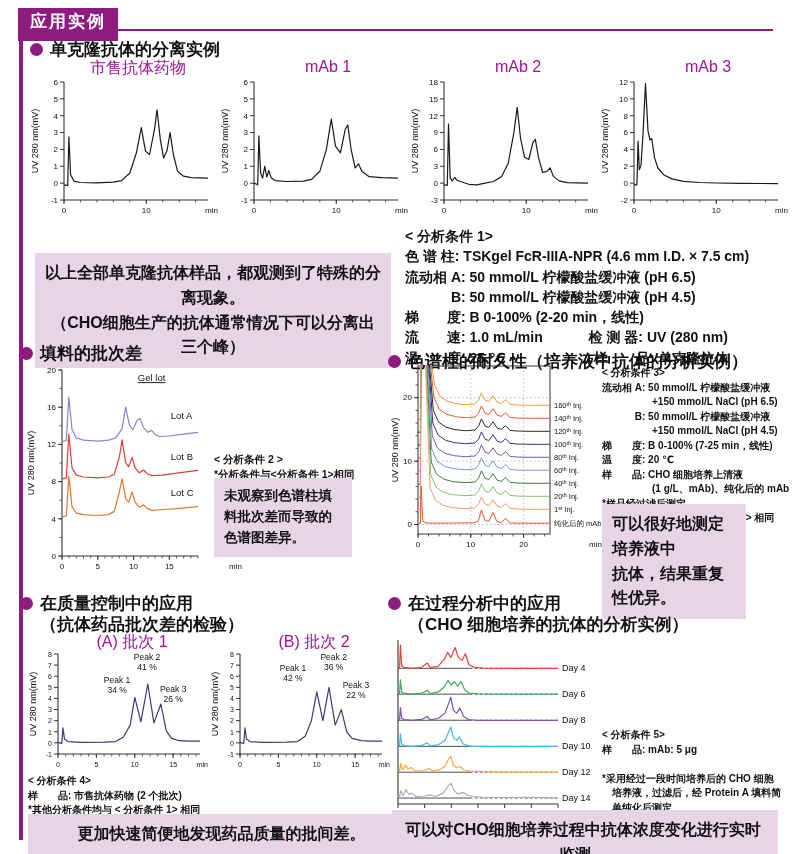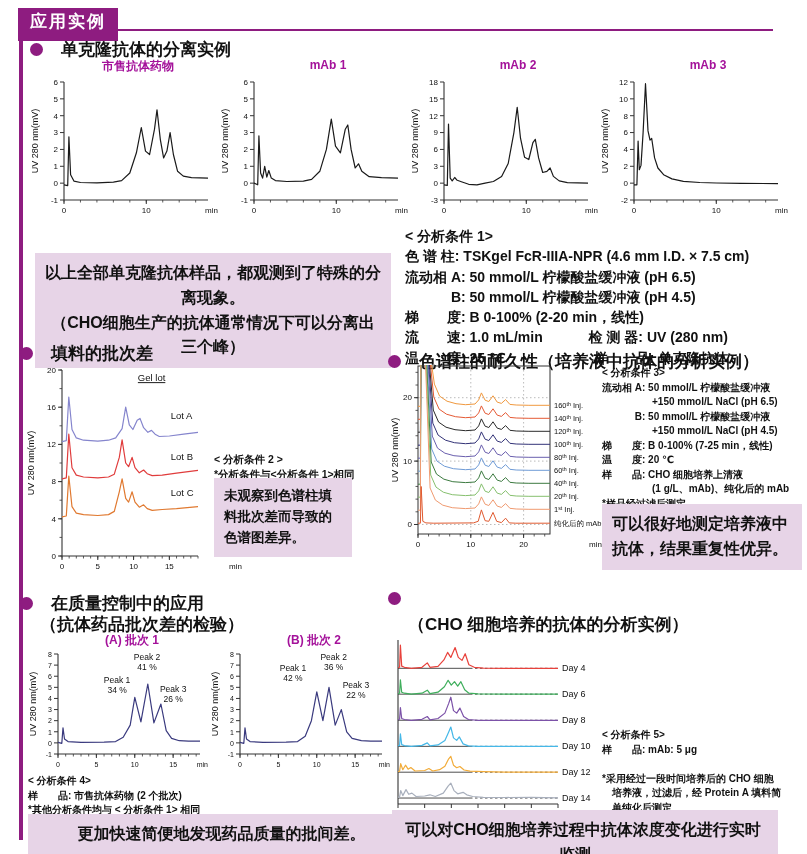--- a/index.html
+++ b/index.html
@@ -2,42 +2,42 @@
 <html style="--accent: #8E1C80; --chart-title: #A4119A; --note-bg: #E7D4E7;"><head>
 <meta charset="utf-8">
 <style>
   html,body{margin:0;padding:0;background:#fff;}
   .page{position:relative;width:807px;height:854px;background:#fff;overflow:hidden;
         font-family:"Liberation Sans","DejaVu Sans",sans-serif;color:#111;}
   .header-tab{position:absolute;left:18px;top:8px;background:var(--accent);color:#fff;
         font-weight:bold;font-size:17px;padding:2px 12px 8px;letter-spacing:2px;z-index:2;}
   .header-rule{position:absolute;left:18px;top:29px;width:755px;height:2px;background:var(--accent);}
   .left-rule{position:absolute;left:19px;top:32px;width:4px;height:808px;background:var(--accent);}
-  .sec-h{position:absolute;font-size:17px;font-weight:bold;margin:0;display:flex;align-items:center;gap:18px;white-space:nowrap;}
+  .sec-h{position:absolute;font-size:17px;font-weight:bold;margin:0;display:flex;align-items:center;gap:7px;white-space:nowrap;}
   .bullet{width:13px;height:13px;border-radius:50%;background:var(--accent);flex:0 0 13px;}
   .sec-h.sub{padding-left:20px;}
   .fig{position:absolute;margin:0;padding:0;}
   .chart-row{position:absolute;left:30px;top:58px;display:flex;}
   .figr{margin:0;padding:0;width:190px;}
-  .cap{color:var(--chart-title);font-weight:bold;font-size:12px;text-align:center;height:16px;margin:0 0 0 26px;white-space:nowrap;}
+  .cap{color:var(--chart-title);font-weight:normal;font-size:16px;text-align:center;height:16px;margin:0 0 0 26px;white-space:nowrap;}
   .chart{line-height:0;}
   .cond{position:absolute;font-size:10px;font-weight:bold;line-height:1.45;white-space:pre-line;}
   .note{position:absolute;background:var(--note-bg);font-weight:bold;font-size:16px;line-height:1.55;
         white-space:pre-line;padding:8px 10px;box-sizing:border-box;}
   #cond1{left:405px;top:226px;font-size:14px;}
   #note1{left:35px;top:253px;width:356px;text-align:center;}
   #h1{left:30px;top:38px;}
   #h2{left:20px;top:342px;}
   #fig-gel{left:26px;top:360px;}
   #cond2{left:214px;top:452px;font-size:10.5px;}
   #note2{left:214px;top:478px;width:138px;font-size:13.5px;}
   #h3{left:388px;top:342px;margin-top:8px;}
   #fig-dur{left:390px;top:362px;}
   #cond3{left:602px;top:366px;width:200px;}
-  #note3{left:602px;top:504px;width:200px;}
+  #note3{left:602px;top:504px;width:144px;}
   #h4a{left:20px;top:592px;}
   #h4b{left:20px;top:613px;}
   #fig-ba{left:28px;top:632px;}
   #fig-bb{left:210px;top:632px;}
   #cond4{left:28px;top:774px;}
   #note4{left:28px;top:814px;width:387px;text-align:center;}
   #h5a{left:388px;top:592px;}
   #h5b{left:388px;top:613px;}
   #fig-cho{left:392px;top:634px;}
   #cond5{left:602px;top:728px;width:196px;}
@@ -595,20 +595,21 @@
         </svg>
       </div>
   </figure>
   <div class="cond" id="cond4">&lt; 分析条件 4&gt;
 样　　品: 市售抗体药物 (2 个批次)
 *其他分析条件均与 &lt; 分析条件 1&gt; 相同</div>
   <div class="note" id="note4">更加快速简便地发现药品质量的批间差。</div>
 
   <h2 class="sec-h" id="h5a">
     <span class="bullet"></span>
+    <span>在过程分析中的应用</span>
   </h2>
   <div class="sec-h sub" id="h5b">（CHO 细胞培养的抗体的分析实例）</div>
   <figure class="fig" id="fig-cho">
     <div class="chart">
         <svg width="212" height="190" viewBox="0 0 212 190" xmlns="http://www.w3.org/2000/svg">
           <defs>
             <clipPath id="cp-cho">
               <rect x="6" y="5" width="160" height="165"></rect>
             </clipPath>
           </defs>

